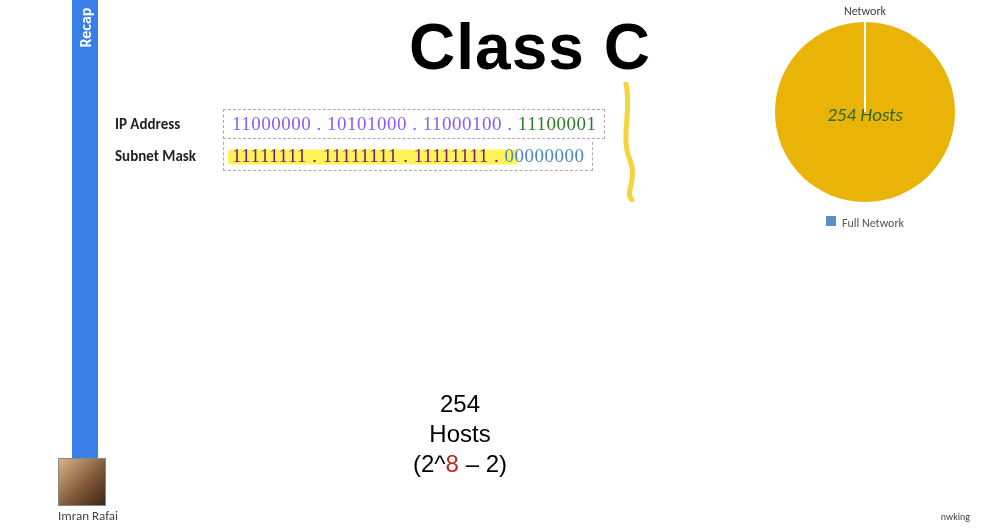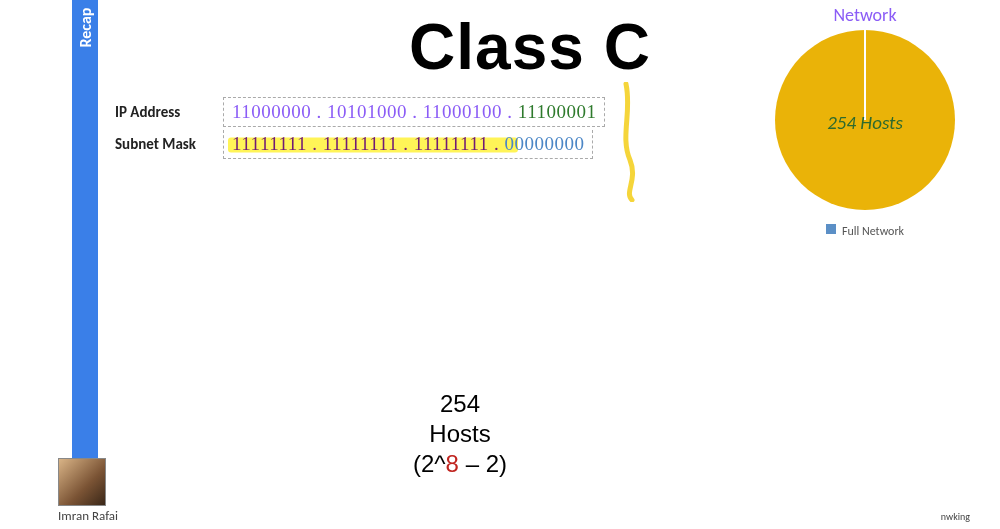--- a/index.html
+++ b/index.html
@@ -45,21 +45,21 @@
     font-family: Verdana, Arial, sans-serif;
     font-weight: 900;
     font-size: 64px;
     color: #000;
     letter-spacing: 1px;
   }
 
   
   .bin-table {
     position: absolute;
-    top: 96px;
+    top: 108px;
     left: 115px;
   }
   .bin-row {
     display: flex;
     align-items: center;
     height: 32px;
   }
   .bin-label {
     width: 102px;
     text-align: left;
@@ -124,22 +124,22 @@
 
   
   .chart-area {
     position: absolute;
     top: 4px;
     right: 30px;
     width: 210px;
     text-align: center;
   }
   .chart-title {
-    font-size: 18px;
-    color: #8b5cf6;
+    font-size: 12px;
+    color: #404040;
     margin-bottom: 4px;
   }
   .pie {
     width: 180px;
     height: 180px;
     margin: 0 auto;
     position: relative;
     border-radius: 50%;
     background: #eab308;
     font-style: italic;

